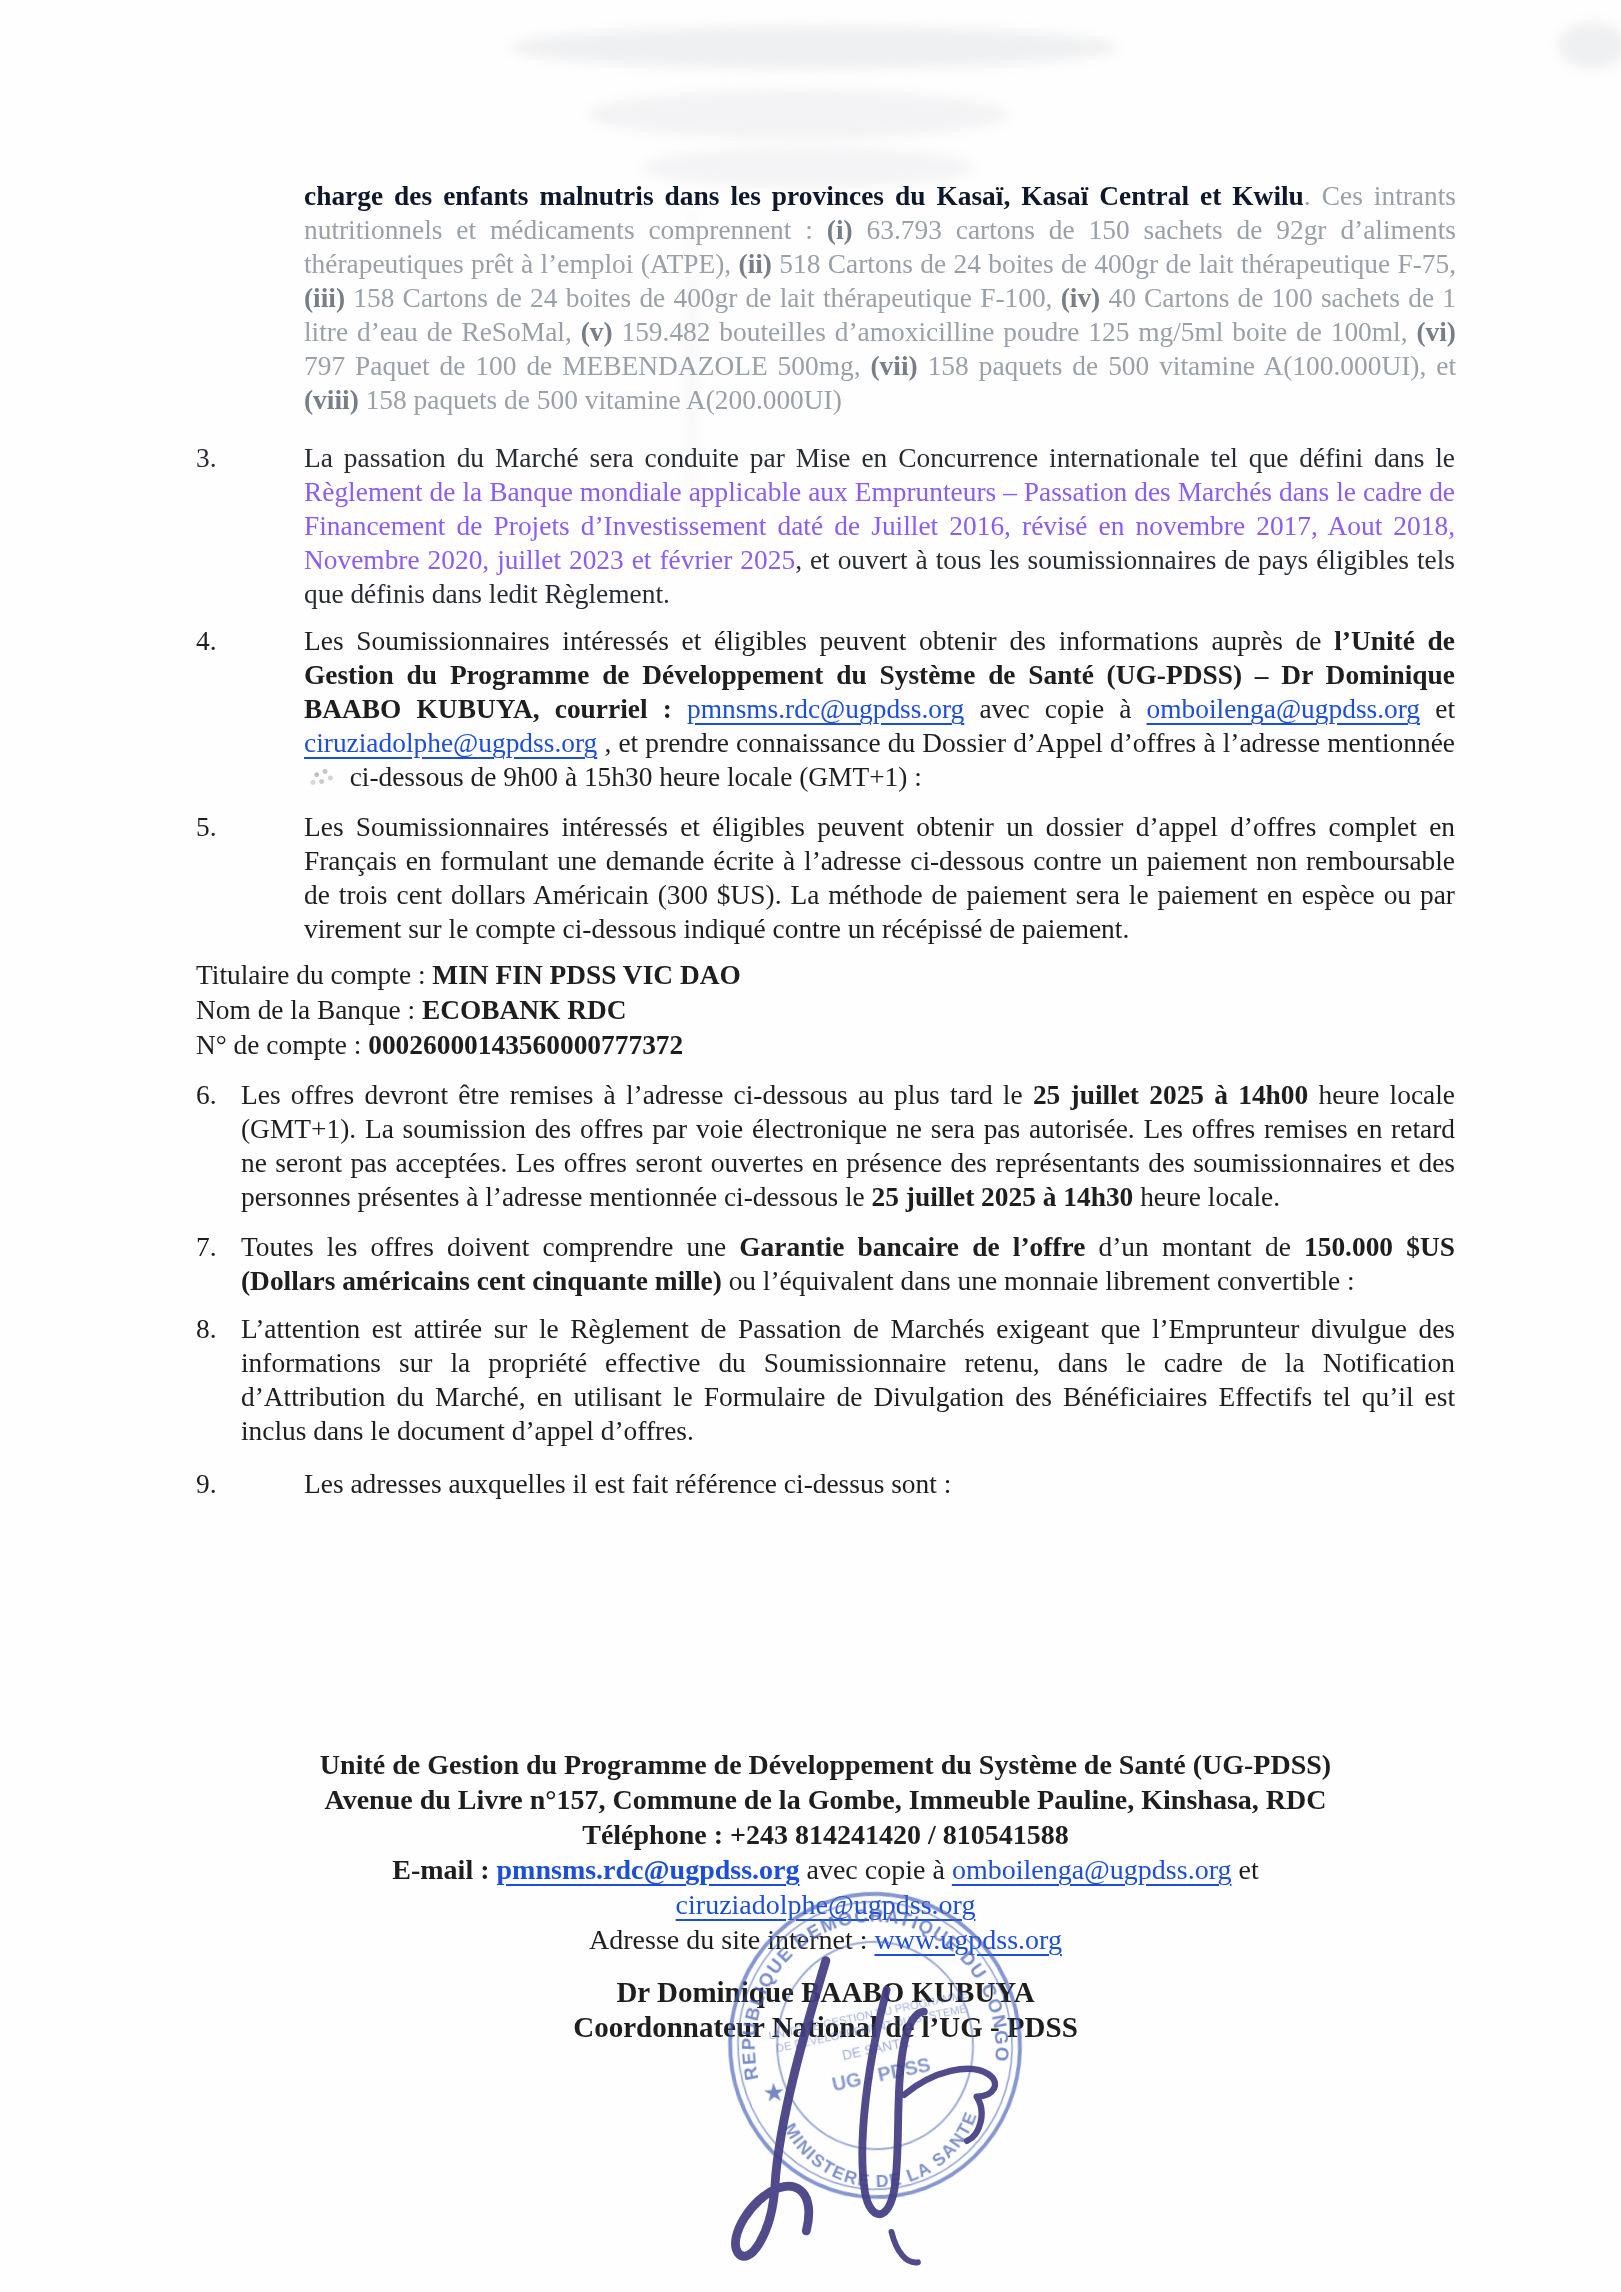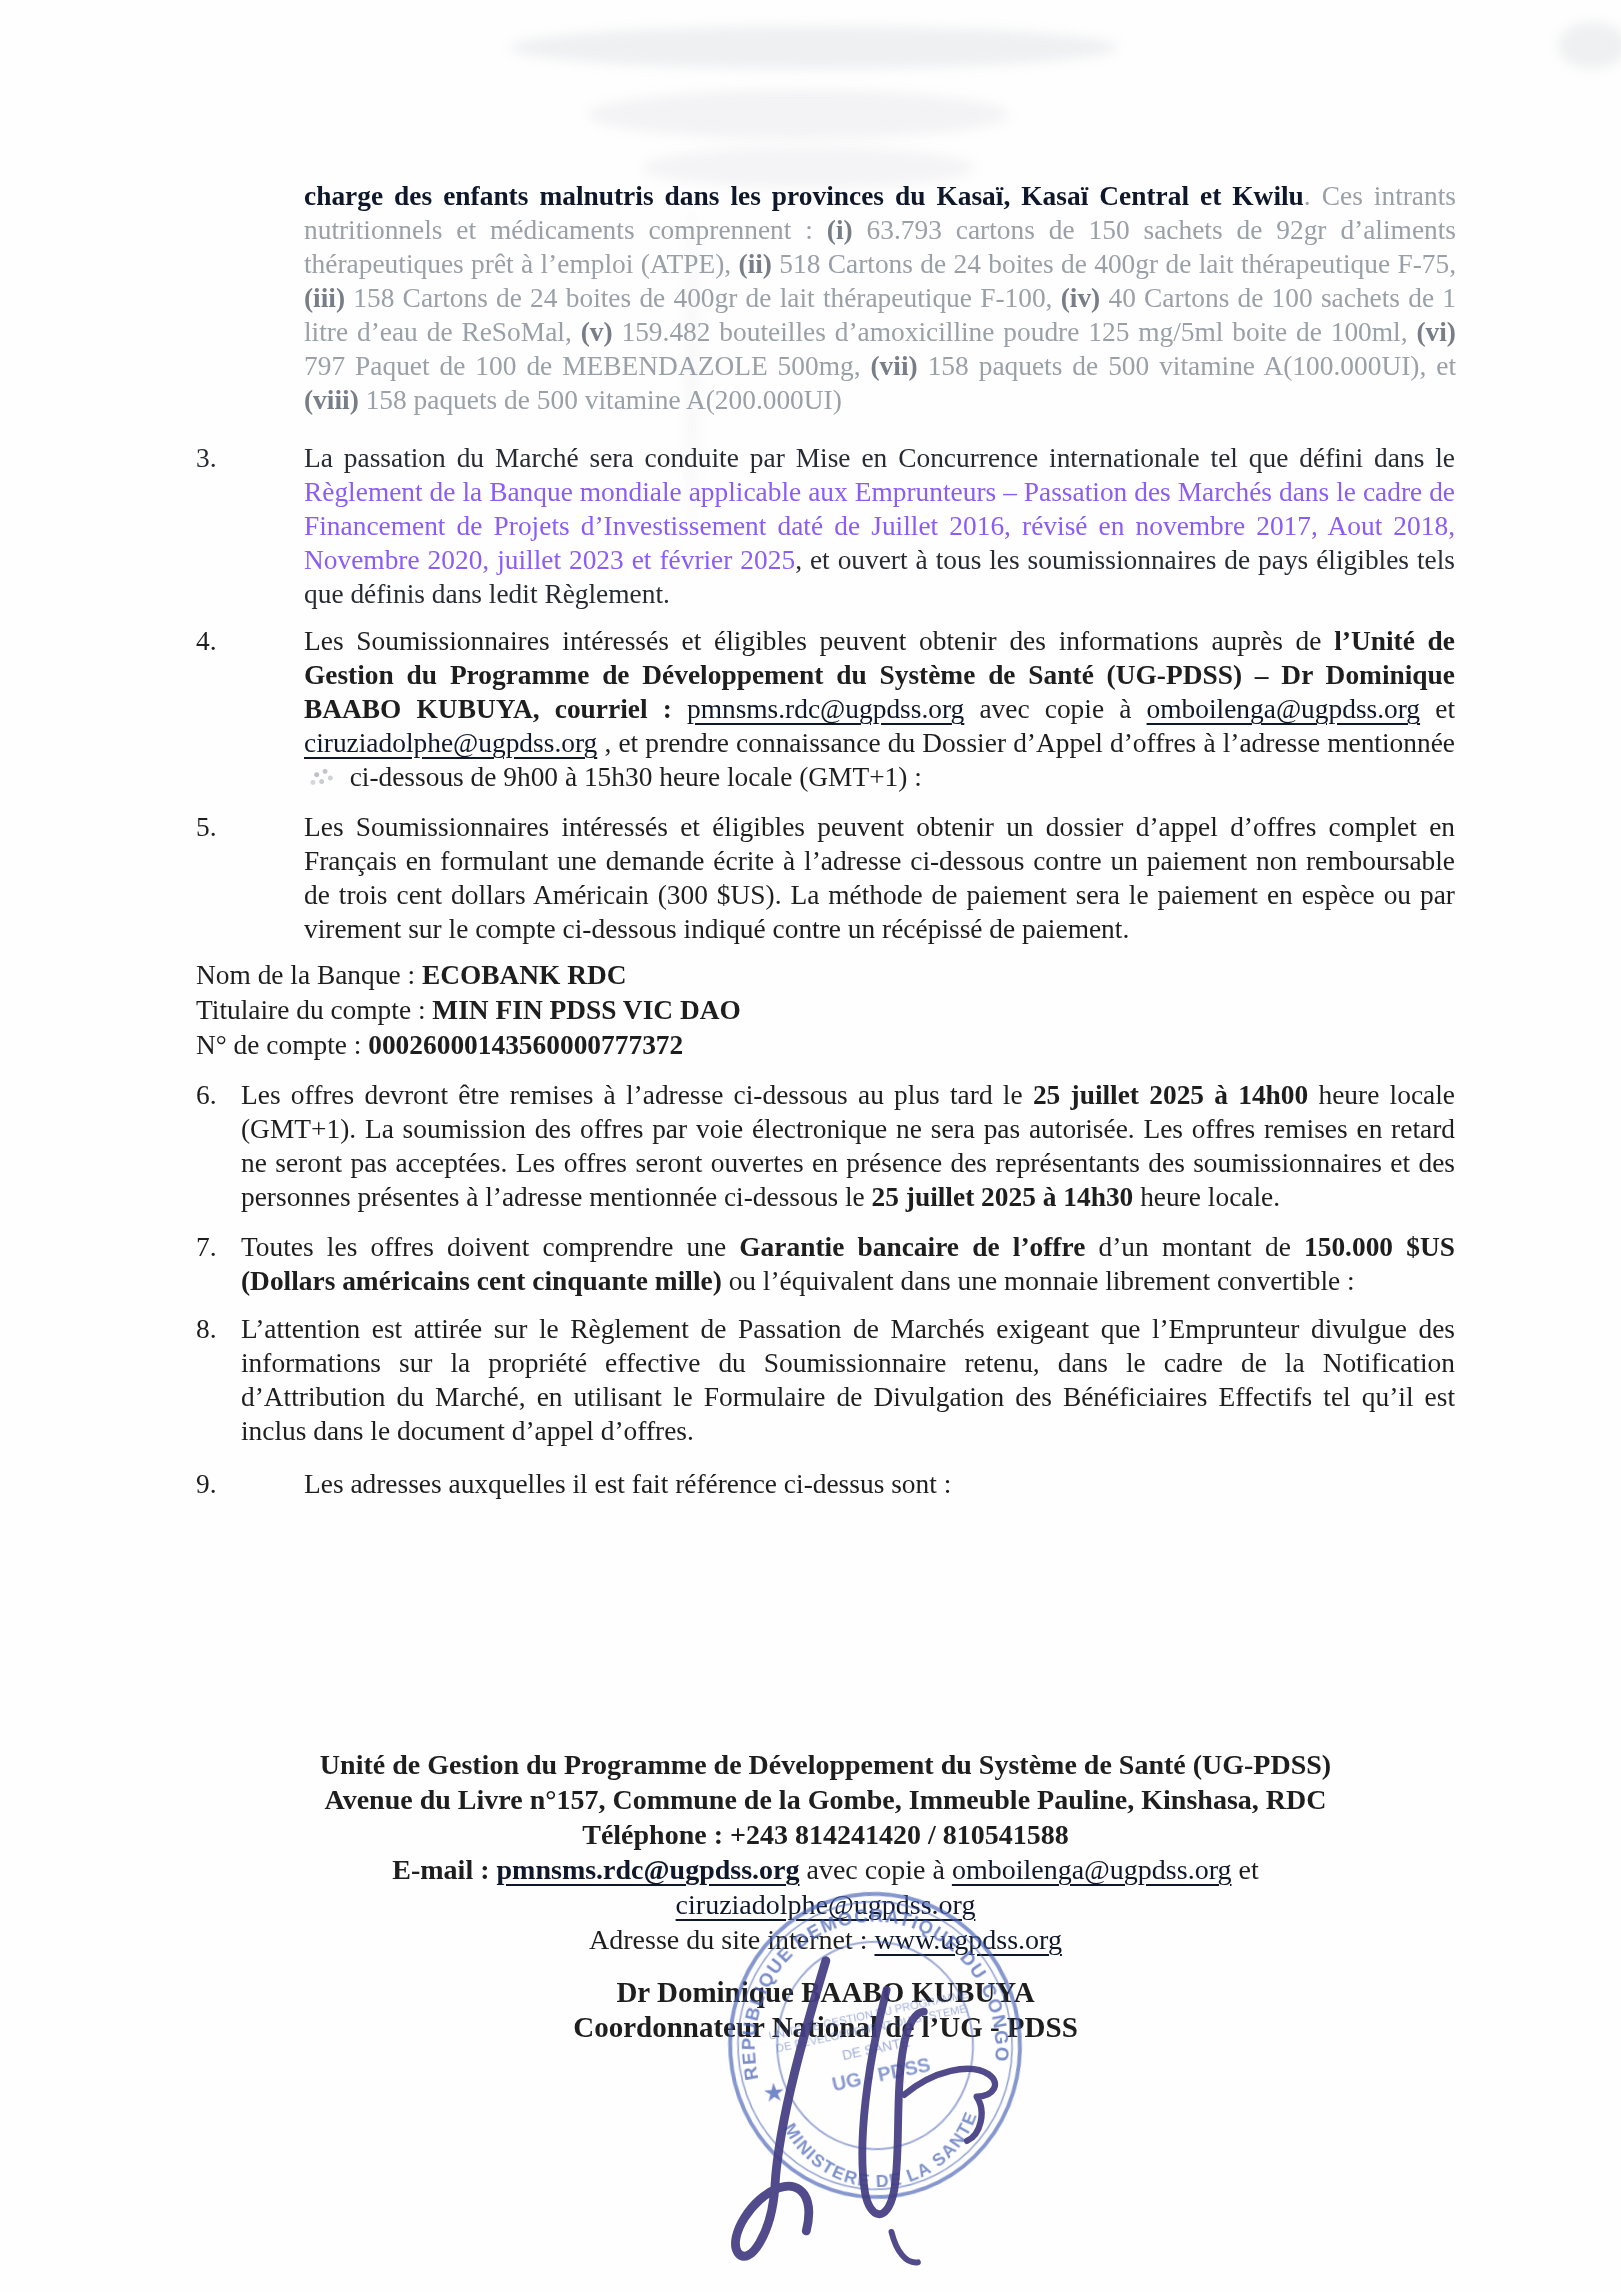--- a/index.html
+++ b/index.html
@@ -12,21 +12,21 @@
   .n2{flex:0 0 45px;text-align:left;}
   .bd{flex:1;text-align:justify;}
   .b{font-weight:bold;}
   
   .p1{margin-left:108px;width:1152px;margin-bottom:23.5px;}
   .lead-b{font-weight:bold;color:#0f172a;}
   .faded{color:#9aa0a8;}
   .faded-b{color:#787e88;font-weight:bold;}
   
   .u-navy{color:#8b5cf6;text-decoration-thickness:2px;text-underline-offset:4.9px;}
-  .link{color:#0f172a;text-decoration:underline;text-decoration-thickness:2px;text-underline-offset:4.9px;}
+  .link{color:#1d4ed8;text-decoration:underline;text-decoration-thickness:2px;text-underline-offset:4.9px;}
   .i3{margin-bottom:13.7px;color:#272b33;}
   .i4{margin-bottom:15.7px;}
   .i5{margin-bottom:11.8px;}
   .bank{font-size:27.4px;line-height:35px;margin-bottom:15.7px;}
   .note{font-size:27.4px;line-height:34px;margin-bottom:17.6px;}
   .i6{margin-bottom:15.7px;}
   .i7{margin-bottom:13.7px;}
   .i8{margin-bottom:19.6px;}
   .i9{margin-bottom:0;}
   
@@ -83,22 +83,22 @@
       <span class="n1">4.</span>
       <span class="bd"><span>Les Soumissionnaires intéressés et éligibles peuvent obtenir des informations auprès de </span><span class="b">l’Unité de Gestion du Programme de Développement du Système de Santé (UG-PDSS) – Dr Dominique BAABO KUBUYA, courriel : </span><span class="link">pmnsms.rdc@ugpdss.org</span><span>  avec copie à </span><span class="link">omboilenga@ugpdss.org</span><span>  et </span><span class="link">ciruziadolphe@ugpdss.org</span><span> , et prendre connaissance du Dossier d’Appel d’offres à l’adresse mentionnée </span><span class="smudge"></span><span> ci-dessous de 9h00 à 15h30 heure locale (GMT+1) :</span></span>
     </div>
 
     <div class="par row i5">
       <span class="n1">5.</span>
       <span class="bd">Les Soumissionnaires intéressés et éligibles peuvent obtenir un dossier d’appel d’offres complet en Français en formulant une demande écrite à l’adresse ci-dessous contre un paiement non remboursable de trois cent dollars Américain (300 $US). La méthode de paiement sera le paiement en espèce ou par virement sur le compte ci-dessous indiqué contre un récépissé de paiement.</span>
     </div>
 
     <div class="bank">
+      <div><span>Titulaire du compte : </span><span class="b">MIN FIN PDSS VIC DAO</span></div>
       <div><span>Nom de la Banque : </span><span class="b">ECOBANK RDC</span></div>
-      <div><span>Titulaire du compte : </span><span class="b">MIN FIN PDSS VIC DAO</span></div>
       <div><span>N° de compte : </span><span class="b">00026000143560000777372</span></div>
     </div>
 
 
     <div class="par row i6">
       <span class="n2">6.</span>
       <span class="bd"><span>Les offres devront être remises à l’adresse ci-dessous au plus tard le </span><span class="b">25 juillet 2025 à 14h00</span><span> heure locale (GMT+1). La soumission des offres par voie électronique ne sera pas autorisée. Les offres remises en retard ne seront pas acceptées. Les offres seront ouvertes en présence des représentants des soumissionnaires et des personnes présentes à l’adresse mentionnée ci-dessous le </span><span class="b">25 juillet 2025</span><span> </span><span class="b">à 14h30</span><span> heure locale.</span></span>
     </div>
 
     <div class="par row i7">

